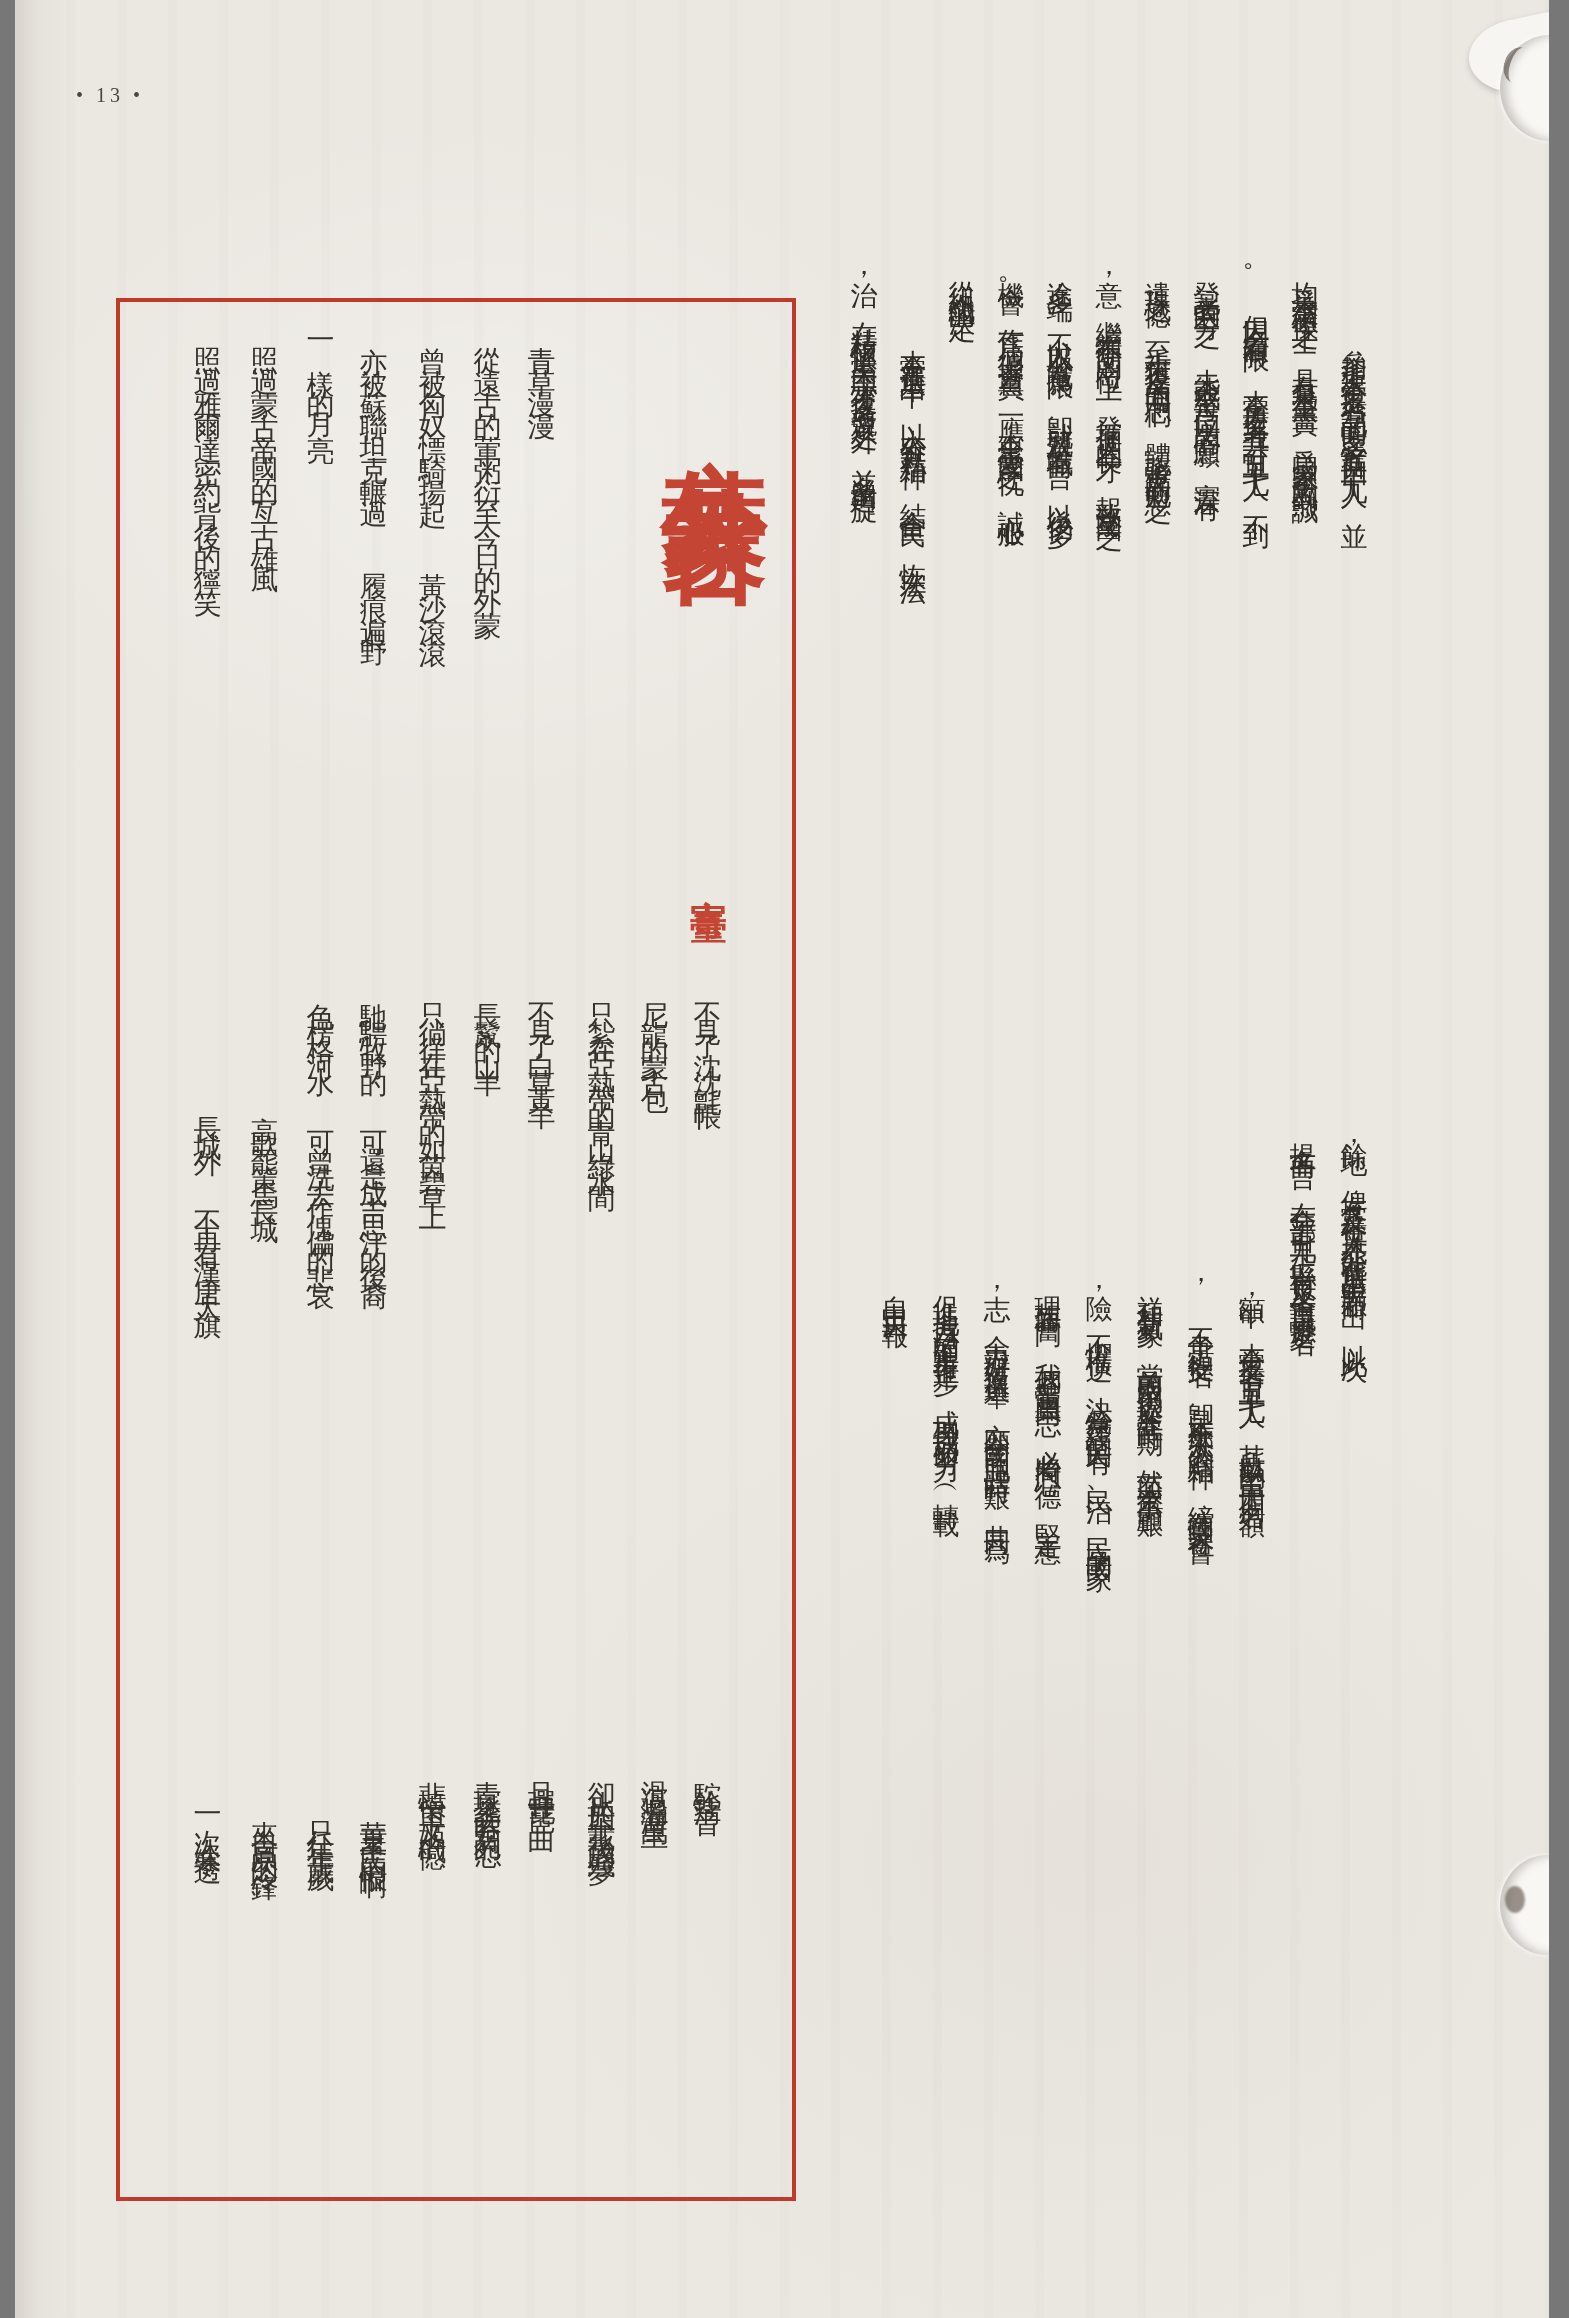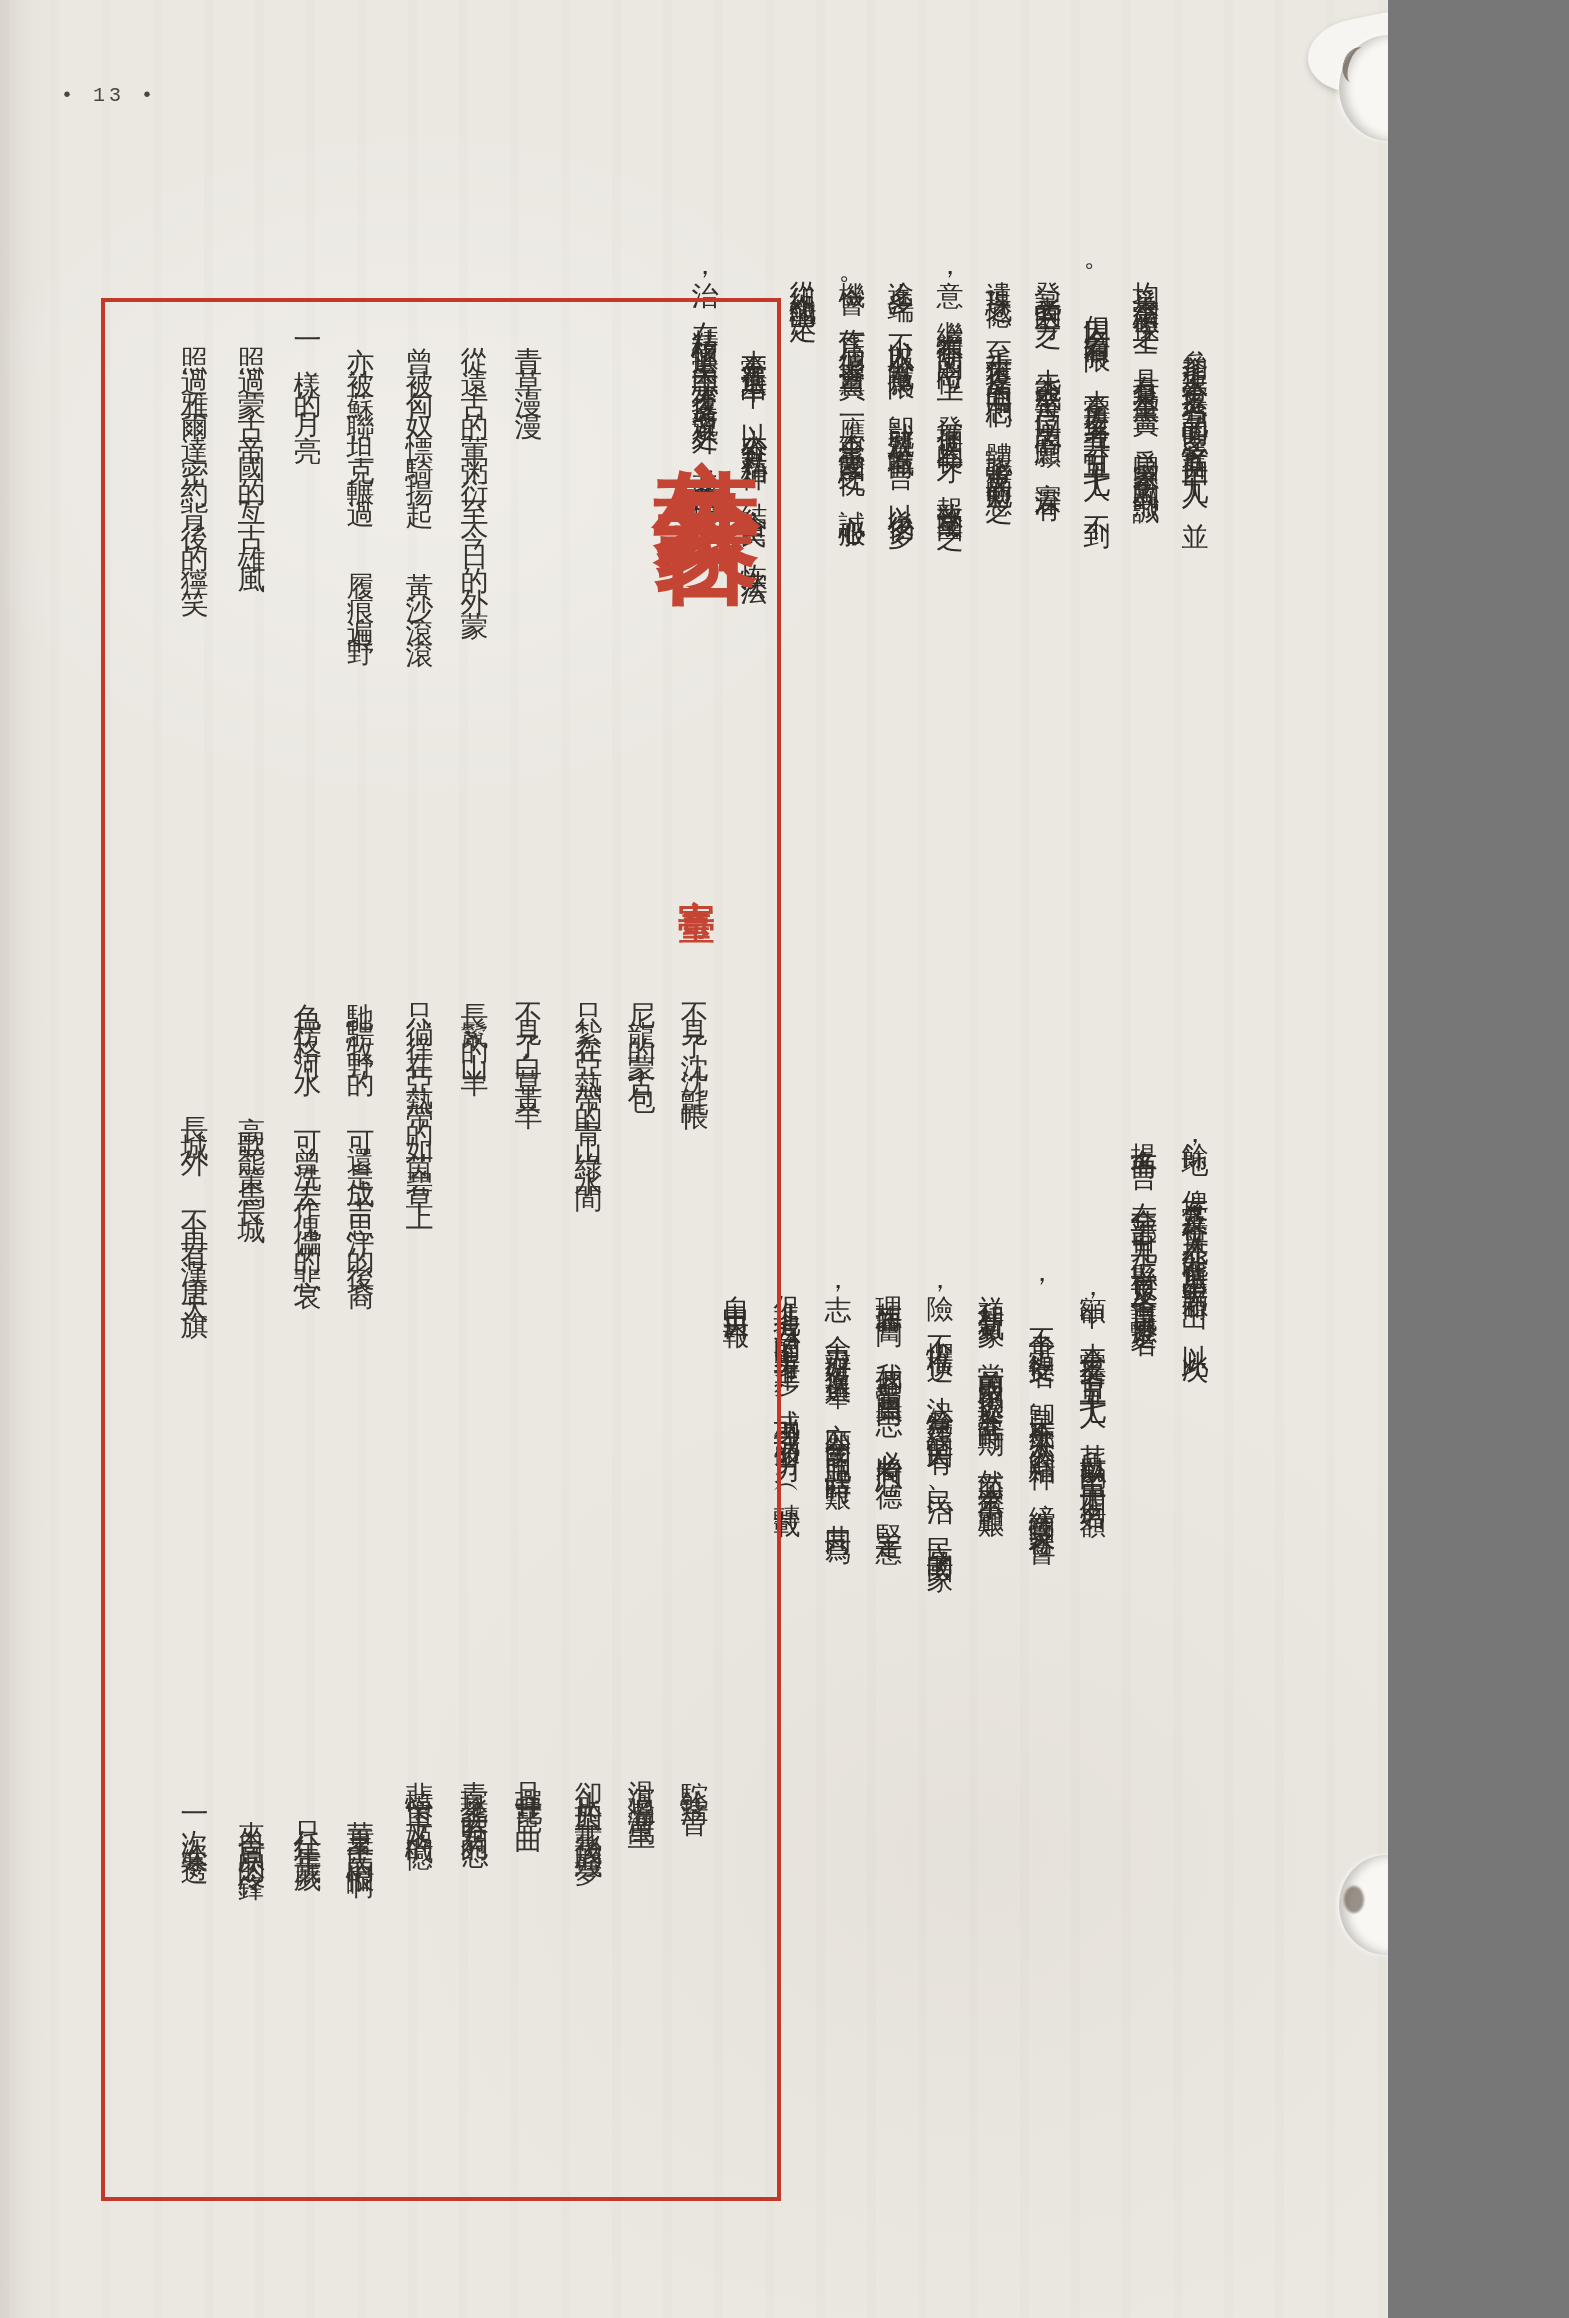--- a/index.html
+++ b/index.html
@@ -1,26 +1,27 @@
 <!DOCTYPE html>
 <html style="font-size:10.6px"><head>
 <meta charset="utf-8">
 <style>
   html,body{margin:0;padding:0;background:#777;}
   .page{
     position:relative;
-    width:1388px;height:2319px;
+    width:1534px;height:2319px;
     background:#ebe8e2;
     background-image:
       radial-gradient(ellipse 799px 599px at 30% 20%, rgba(255,255,255,.25), transparent 60%),
       radial-gradient(ellipse 932px 799px at 70% 80%, rgba(190,180,165,.12), transparent 65%),
       linear-gradient(90deg, rgba(120,108,95,.14) 0px, rgba(120,108,95,.04) 27px, transparent 60px);
     overflow:hidden;
-    font-family:Liberation Mono, monospace;
+    font-family:Liberation Serif, serif;
     color:#2f2b27;
+    margin-left:15px;
   }
   
   .page::before{
     content:"";position:absolute;inset:0;
     background:repeating-linear-gradient(90deg, rgba(125,112,98,.055) 0 9.3px, transparent 9.3px 51px);
     opacity:.45;pointer-events:none;
   }
   .page-number{
     position:absolute;left:61px;top:84px;
     font-size:20px;letter-spacing:4px;color:#4a453f;

